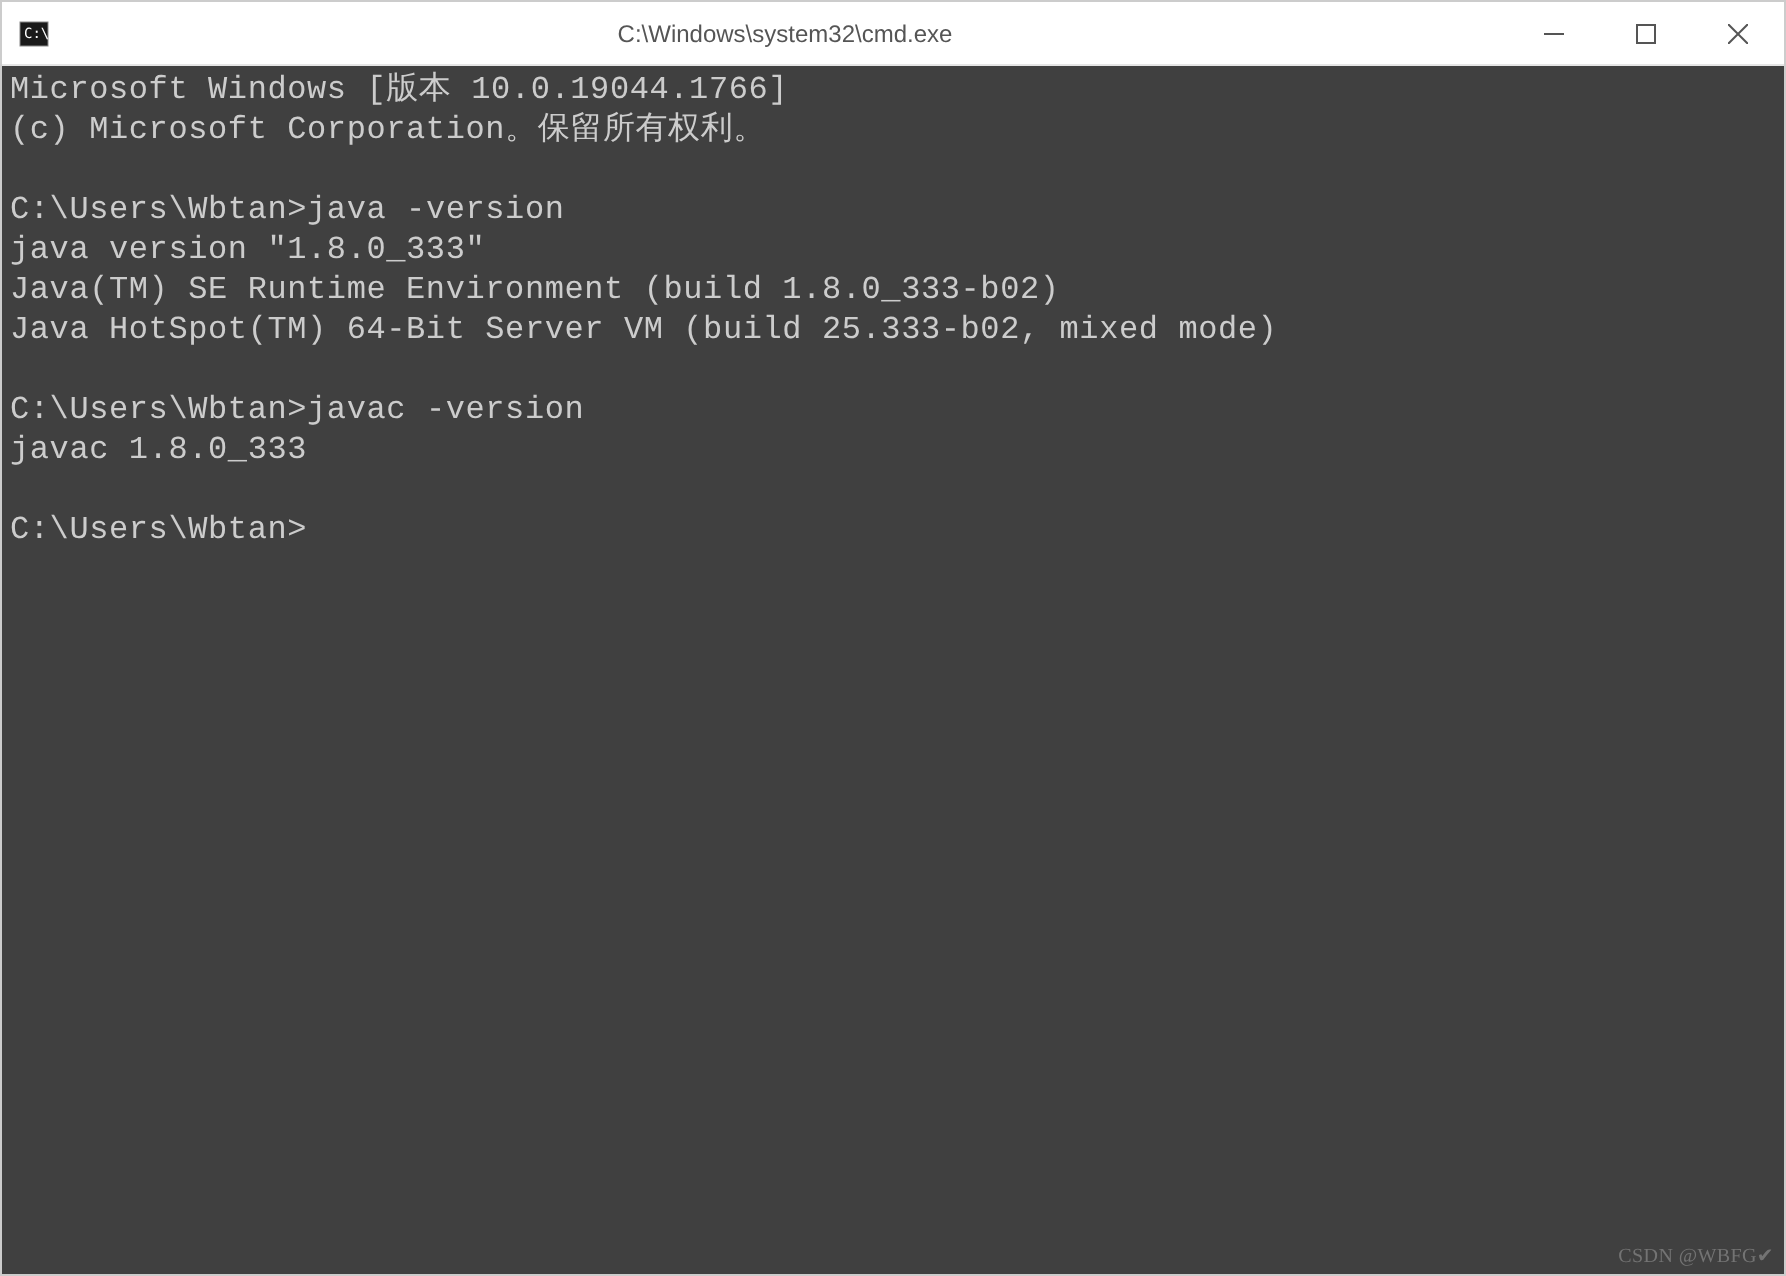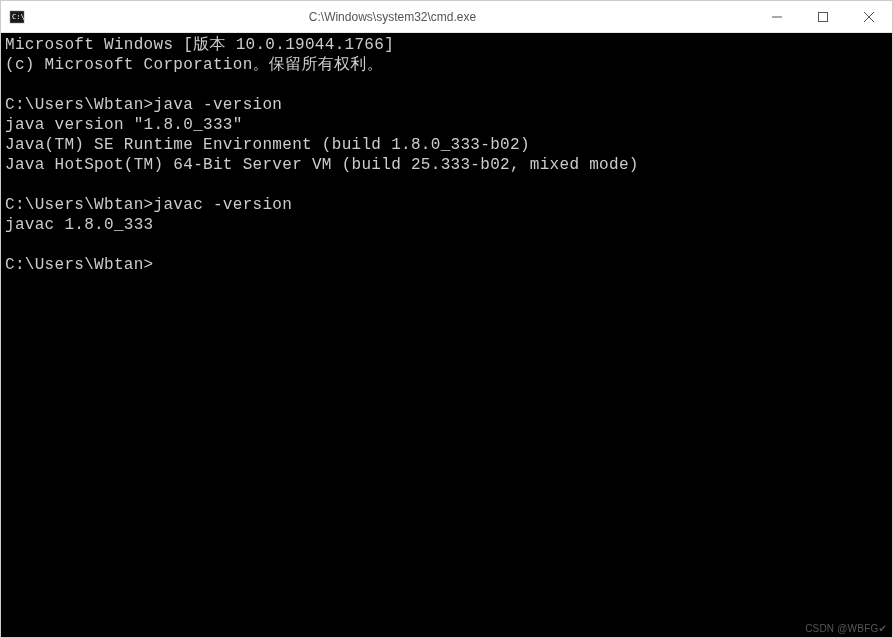--- a/index.html
+++ b/index.html
@@ -71,40 +71,40 @@
       height: 10px;
       stroke: #555;
       fill: none;
       stroke-width: 1;
     }
     .win-btn.close svg {
       stroke-width: 1;
     }
     .terminal {
       flex: 1;
-      background: #000000;
+      background: #404040;
       color: #cccccc;
       font-family: "NSimSun", "SimSun", "Consolas", "Courier New", monospace;
       font-size: 16px;
       line-height: 20px;
       padding: 2px 4px 4px 4px;
       white-space: pre;
       overflow: hidden;
       letter-spacing: 0.3px;
     }
     .prompt-line {
       color: #cccccc;
     }
     .watermark {
       position: absolute;
       right: 6px;
       bottom: 4px;
       font-size: 10px;
       color: #9d9d9d;
-      font-family: Liberation Sans, sans-serif;
+      font-family: Liberation Serif, serif;
       opacity: 0.55;
       letter-spacing: 0.2px;
     }
     .cursor-block {
       display: inline-block;
       width: 9px;
       height: 16px;
       background: transparent;
       vertical-align: text-bottom;
     }

